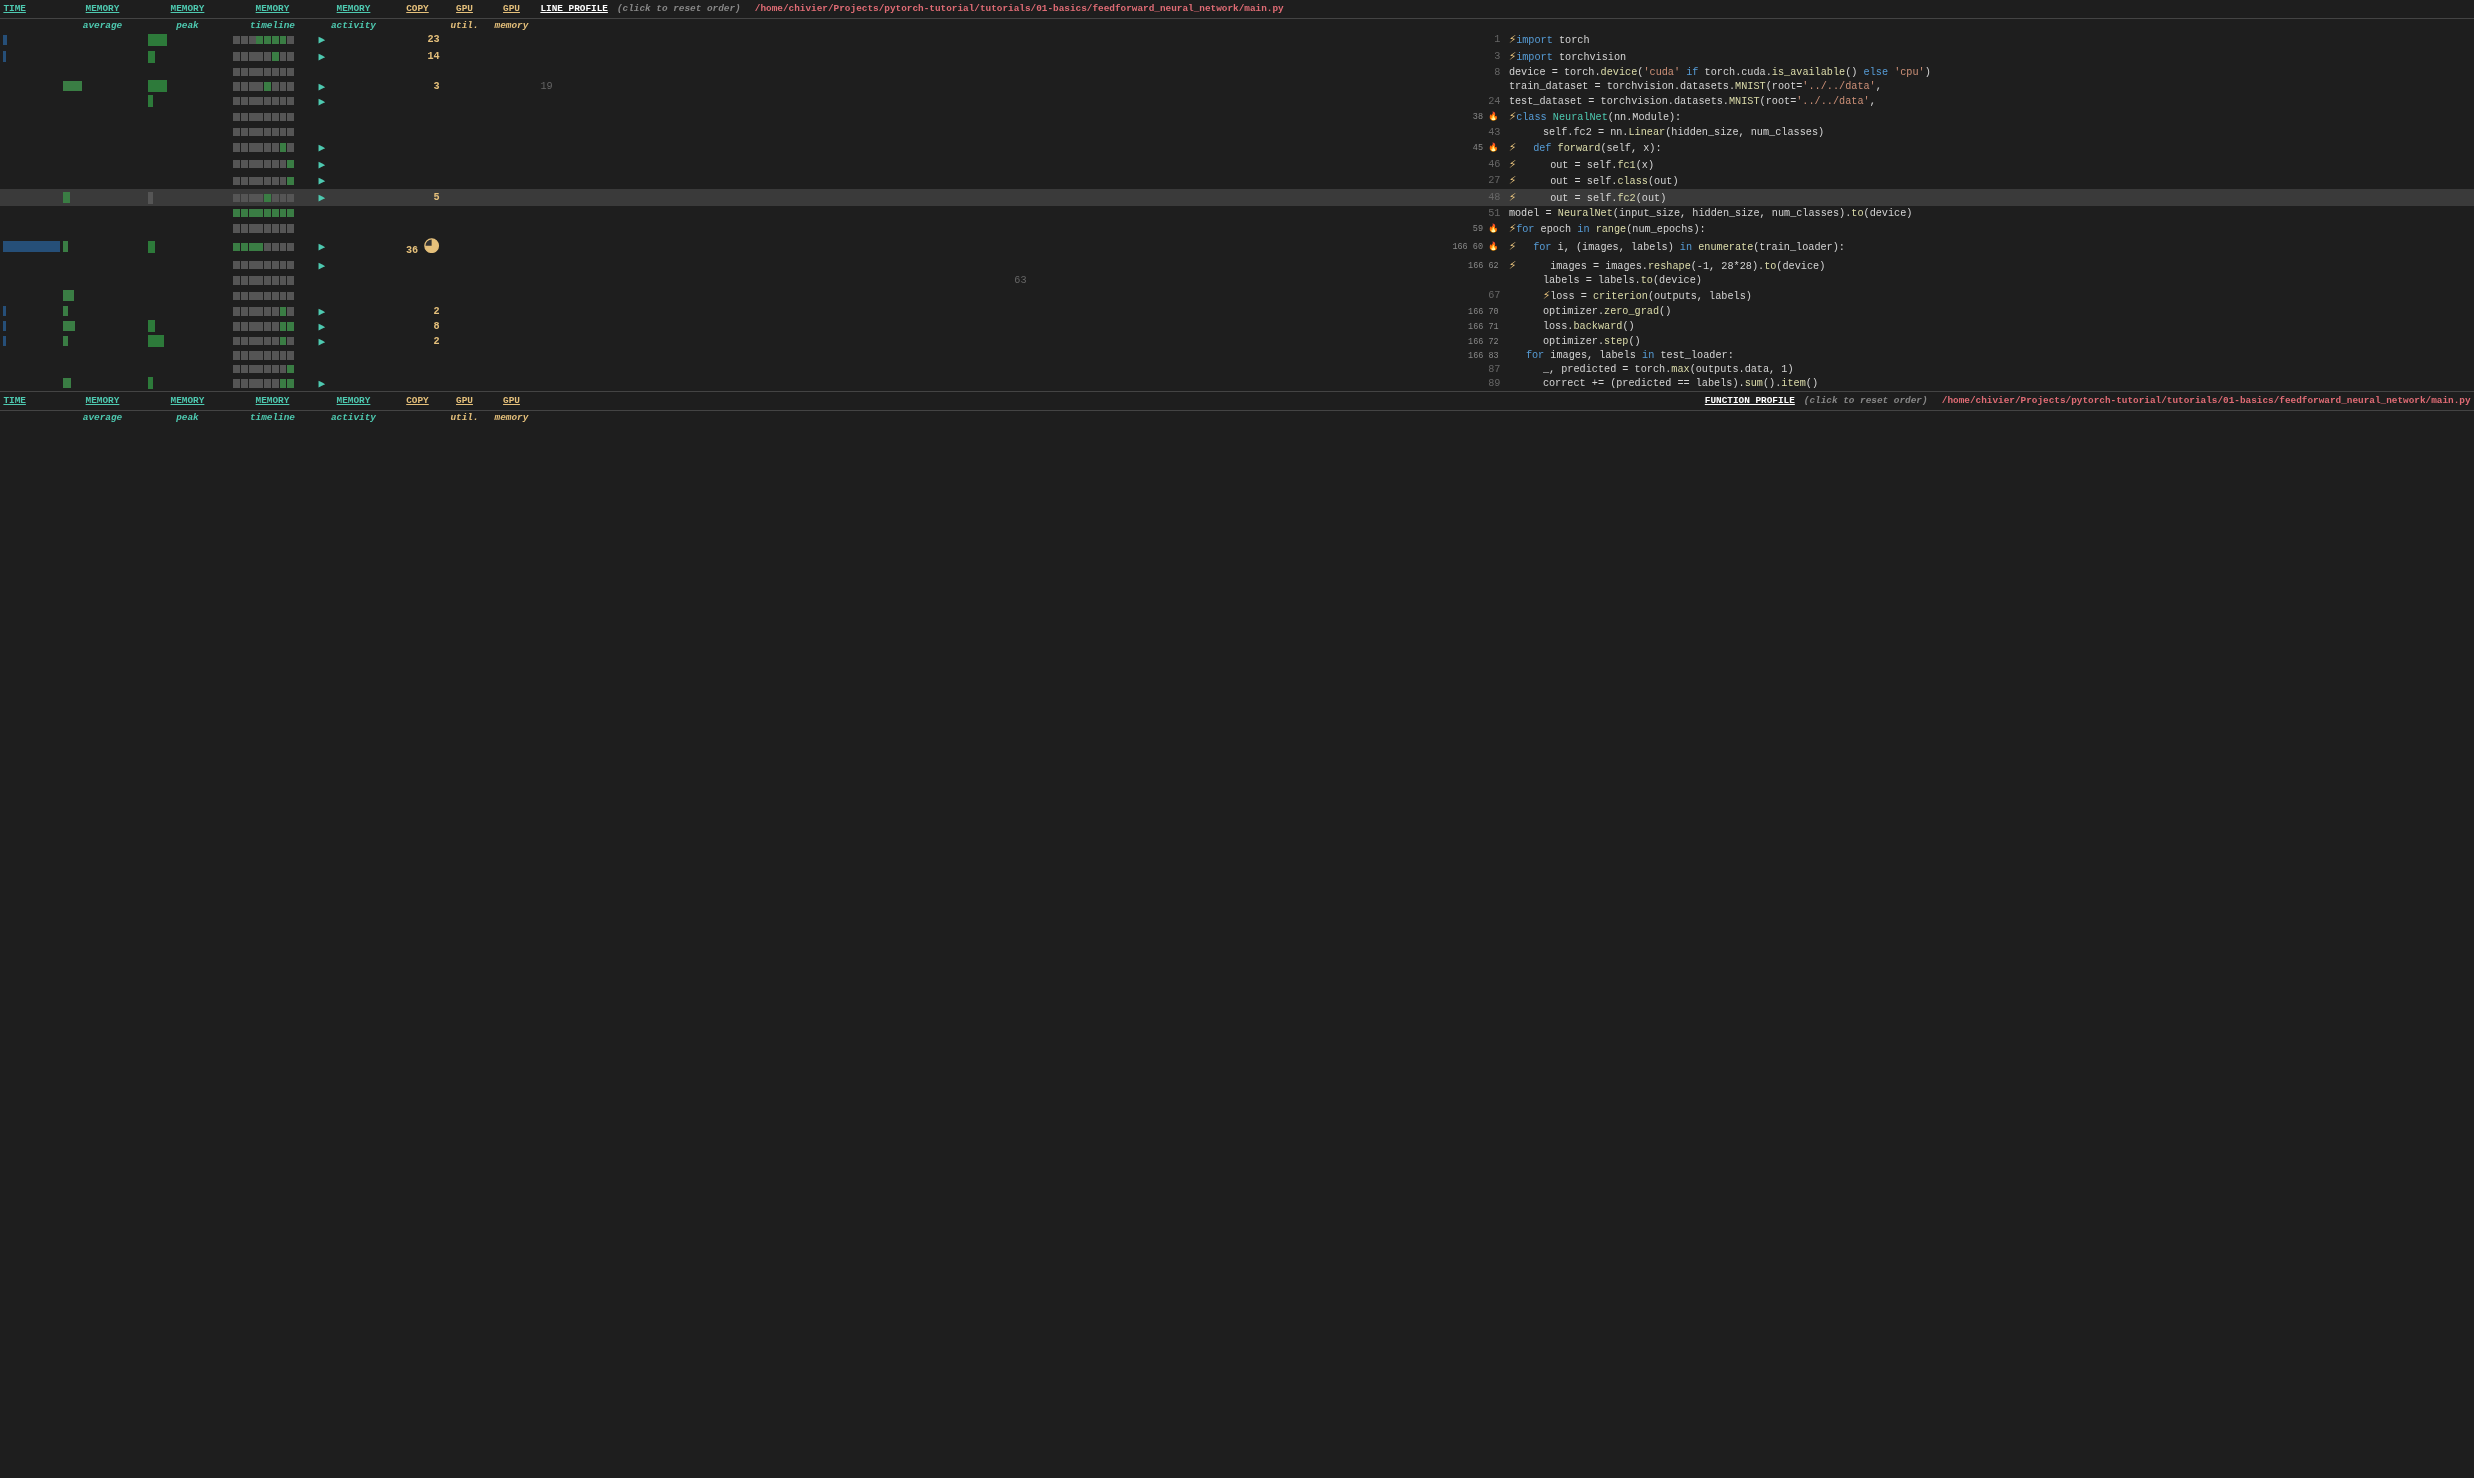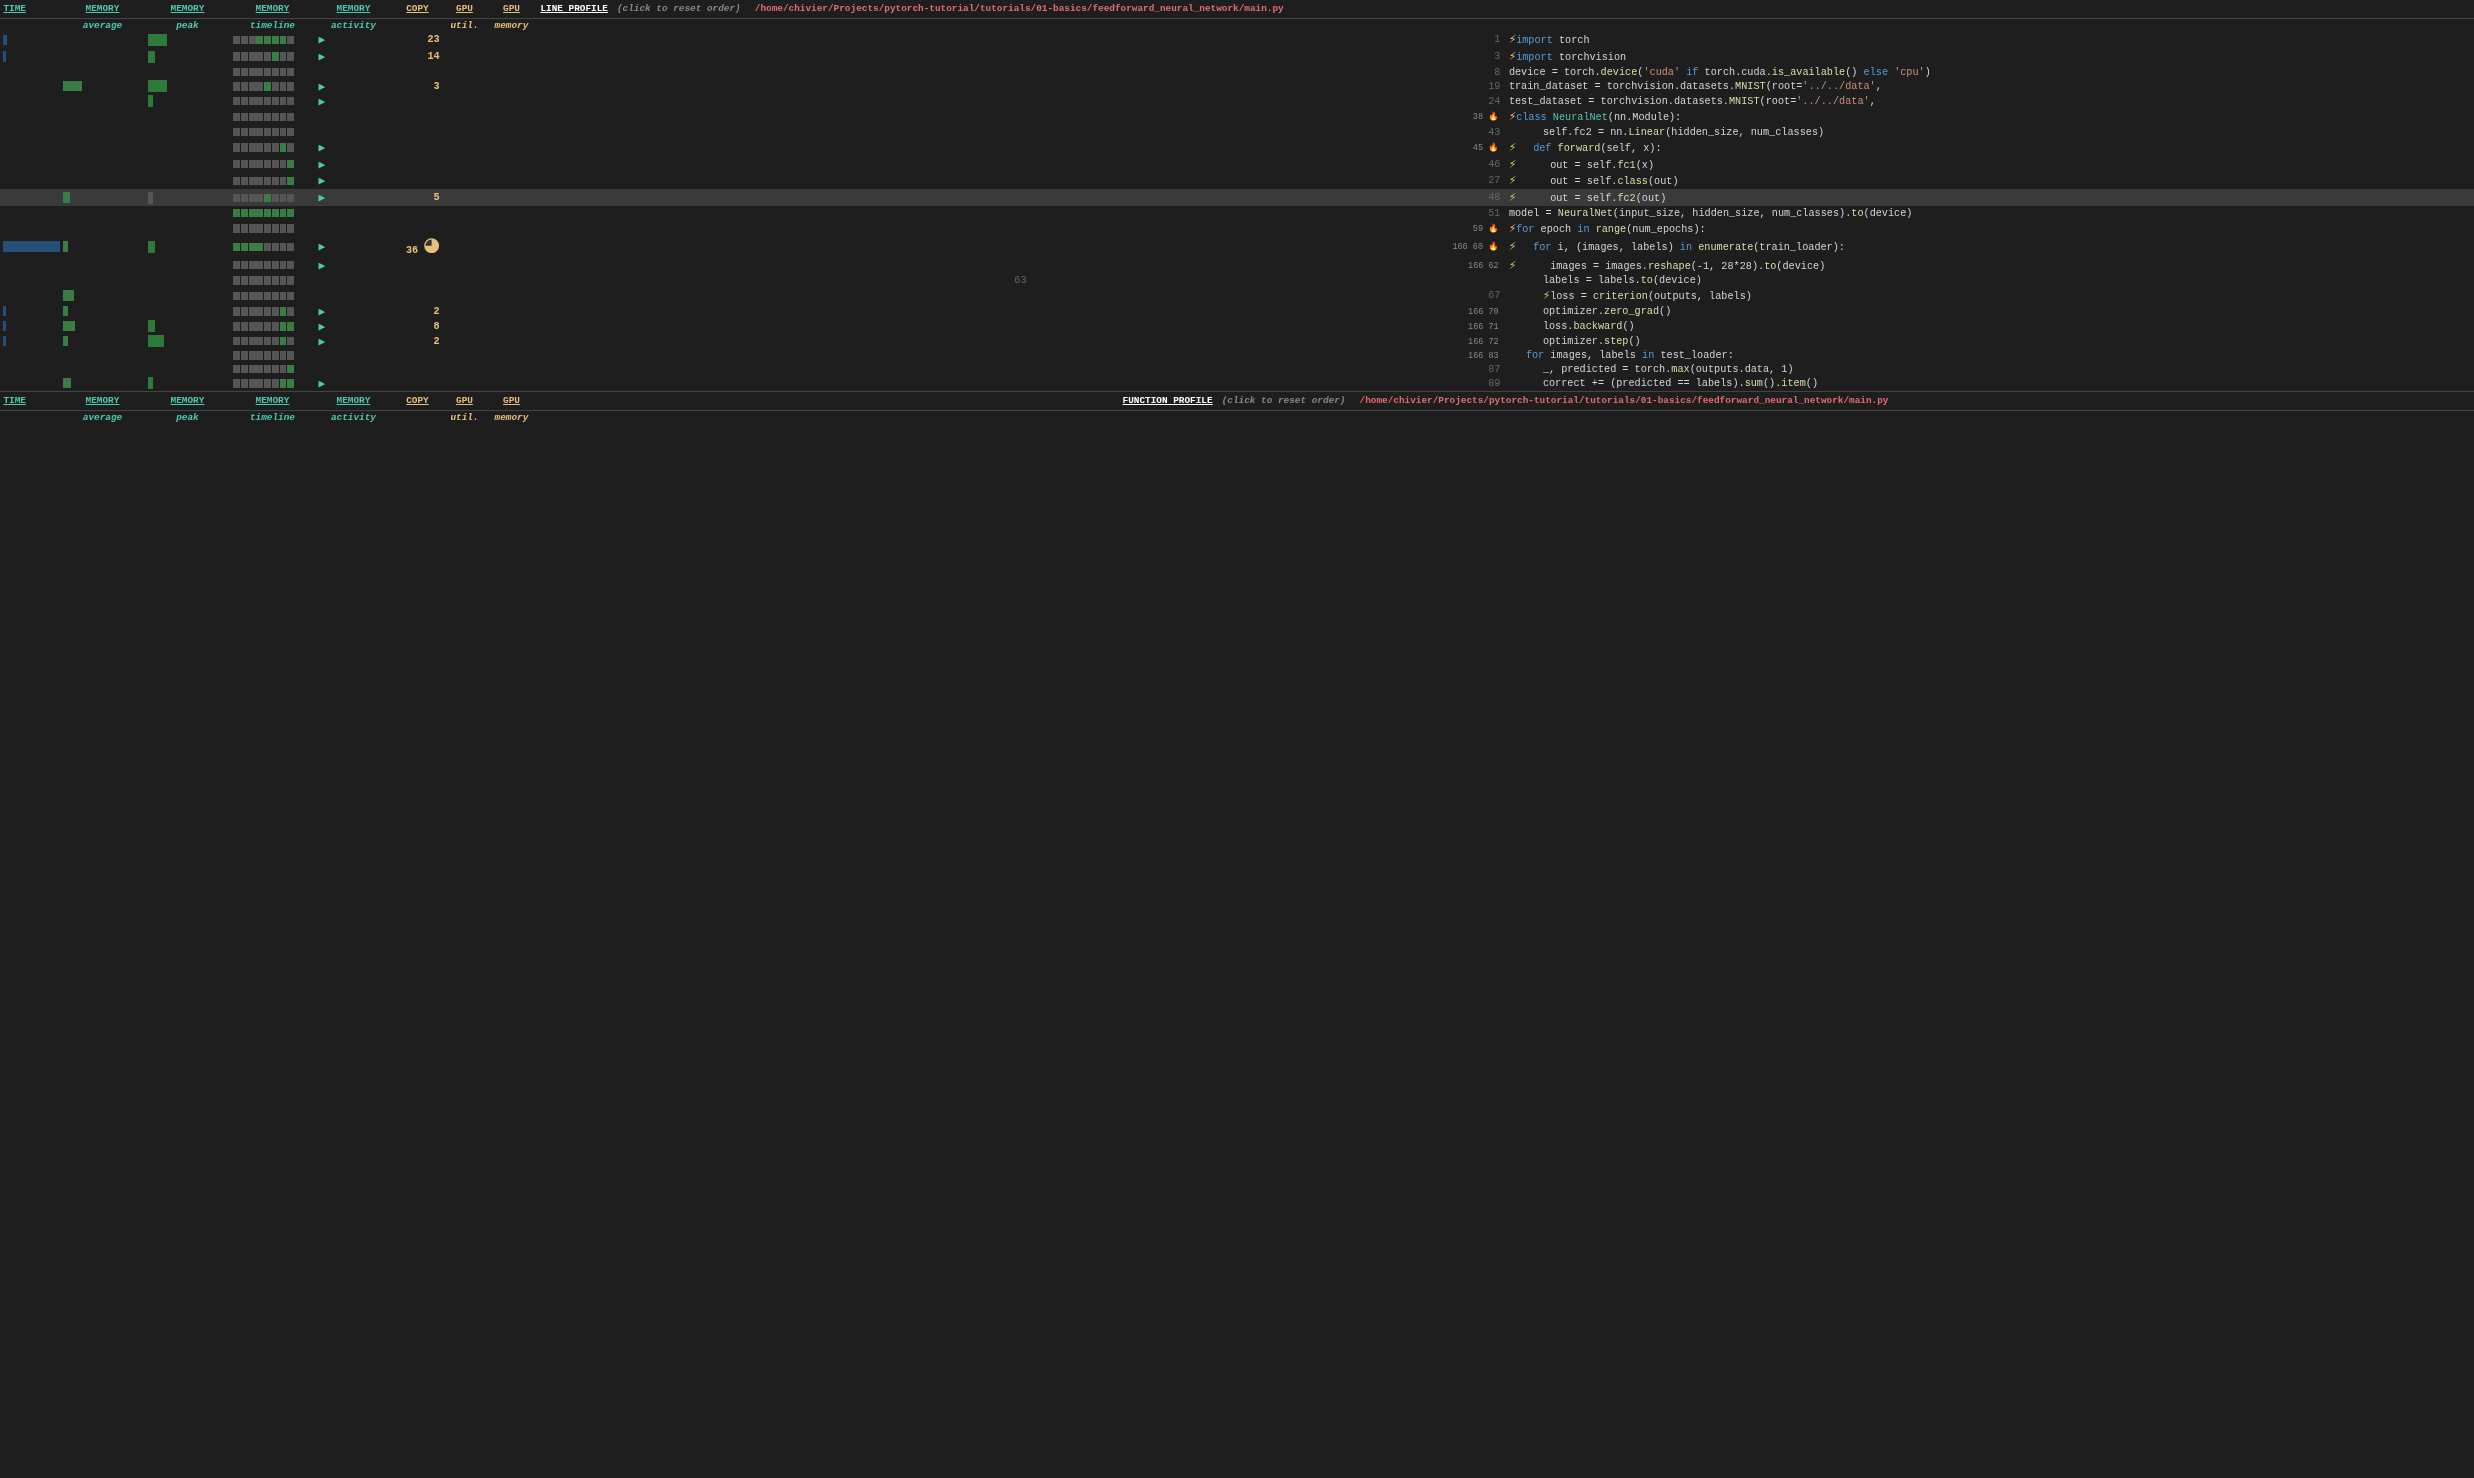--- a/index.html
+++ b/index.html
@@ -240,21 +240,21 @@
             <div class="tl-seg" style="width:6.8px;"></div>
           </div>
         </td>
     <td class="col-mem-act" style="color:#4ec9b0;font-size:11px;">▶</td>
     <td class="col-copy" style="text-align:right;">
       <span style="color:#e5c07b;font-weight:bold;">3</span>
       
     </td>
     <td class="col-gpu-util"></td>
     <td class="col-gpu-mem"></td>
-    <td style="width:77px;text-align:right;padding-right:5.1px;"><span style="color:#666;">19</span></td>
+    <td style="width:77px;padding-right:5.1px;"><span style="color:#666;">19</span></td>
     <td class="code-cell">train_dataset = torchvision.datasets.<span class="fn">MNIST</span>(root=<span class="str">'../../data'</span>,</td>
   </tr>
       <tr class="data-row">
     <td class="col-time"></td>
     <td class="col-mem-avg"></td>
     <td class="col-mem-peak"><div style="width:5.1px;height:12px;background:#2d7a3a;display:inline-block;vertical-align:middle;"></div></td>
     <td class="col-mem-tl">
           <div class="tl-container">
             <div class="tl-seg" style="width:6.8px;"></div>
             <div class="tl-seg" style="width:6.8px;"></div>
@@ -752,21 +752,21 @@
   <tfoot>
     <tr class="bottom-header">
       <th class="col-time underline">TIME</th>
       <th class="col-mem-avg underline">MEMORY</th>
       <th class="col-mem-peak underline">MEMORY</th>
       <th class="col-mem-tl underline">MEMORY</th>
       <th class="col-mem-act underline">MEMORY</th>
       <th class="col-copy underline" style="color:#e5c07b;">COPY</th>
       <th class="col-gpu-util underline" style="color:#e5c07b;">GPU</th>
       <th class="col-gpu-mem underline" style="color:#e5c07b;">GPU</th>
-      <th colspan="2" style="text-align:center; color:#d4d4d4; font-weight:bold;">
+      <th colspan="2" style="text-align:right; color:#d4d4d4; font-weight:bold;">
         <span style="text-decoration:underline; color:#ffffff;">FUNCTION PROFILE</span>
         <span style="color:#888; font-style:italic; margin-left:3.4px;">(click to reset order)</span>
         <span style="color:#e06c75; font-weight:bold; margin-left:8.5px; font-size:9.4px;">/home/chivier/Projects/pytorch-tutorial/tutorials/01-basics/feedforward_neural_network/main.py</span>
       </th>
     </tr>
     <tr class="header-sub">
       <th class="col-time"></th>
       <th class="col-mem-avg">average</th>
       <th class="col-mem-peak">peak</th>
       <th class="col-mem-tl">timeline</th>

